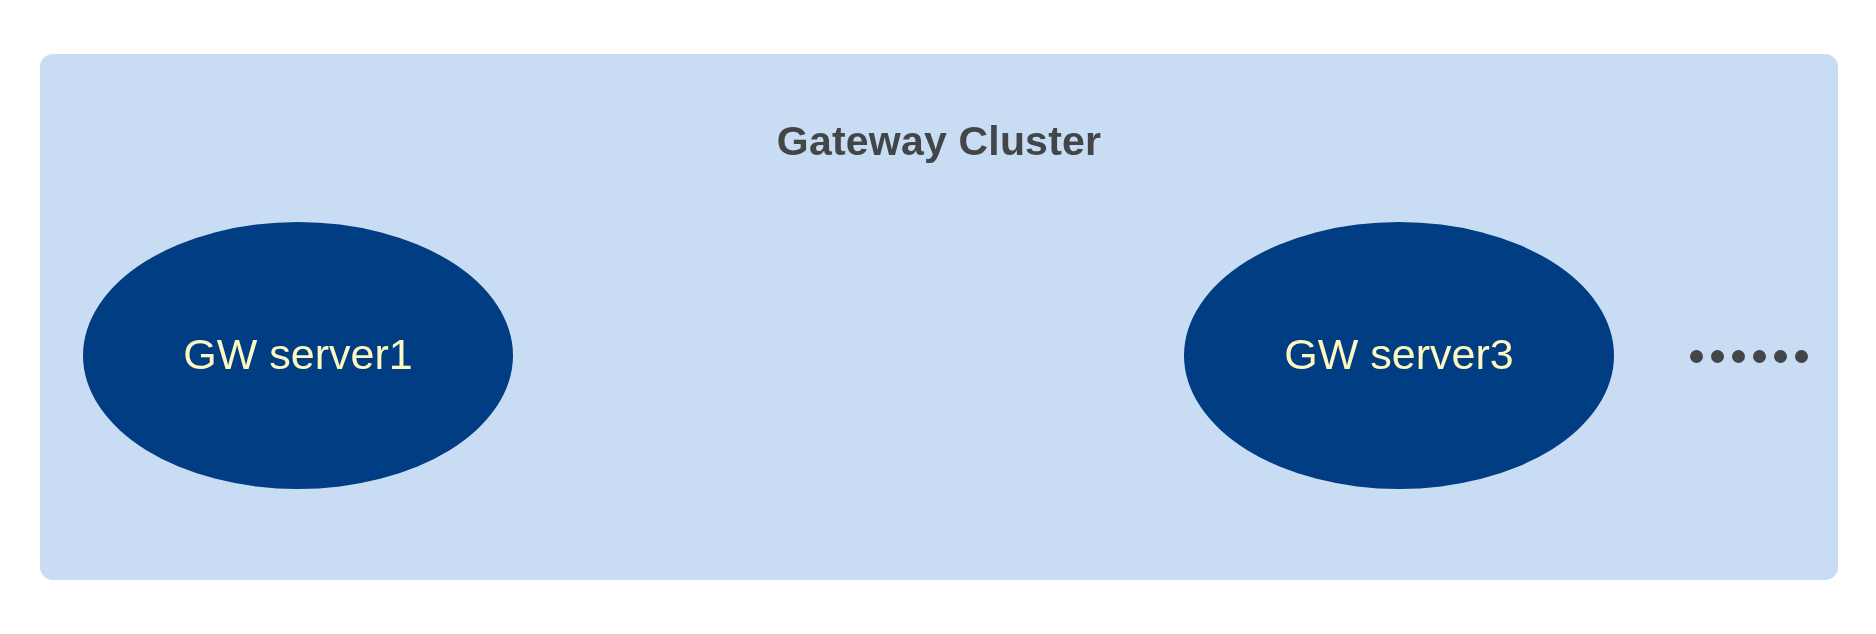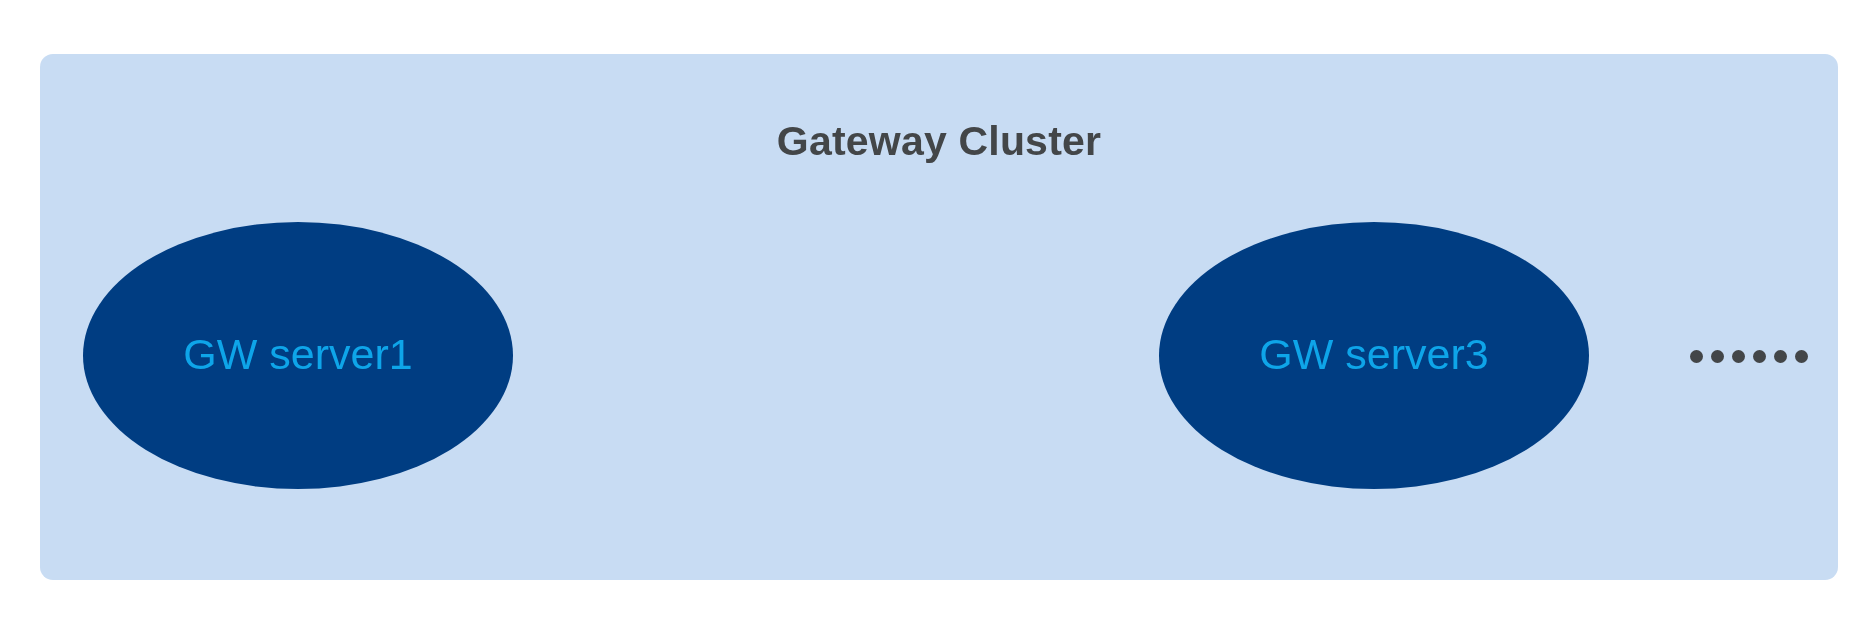--- a/index.html
+++ b/index.html
@@ -55,26 +55,26 @@
     height: 267px;
     top: 168px;
     background: #003d82;
     border-radius: 50% / 50%;
     display: flex;
     align-items: center;
     justify-content: center;
   }
   #server-node-1 { left: 43px; }
   #server-node-2 { left: 600px; }
-  #server-node-3 { left: 1119px; justify-content: center; }
+  #server-node-3 { left: 1144px; justify-content: center; }
 
   .server-label {
     font-size: 43px;
     font-weight: normal;
-    color: #0ea5e9;
+    color: #fef9c3;
     line-height: 1;
     white-space: nowrap;
     letter-spacing: 0px;
     transform: translateY(-1px);
   }
 
   
   #more-servers-indicator {
     position: absolute;
     left: 1650px;

